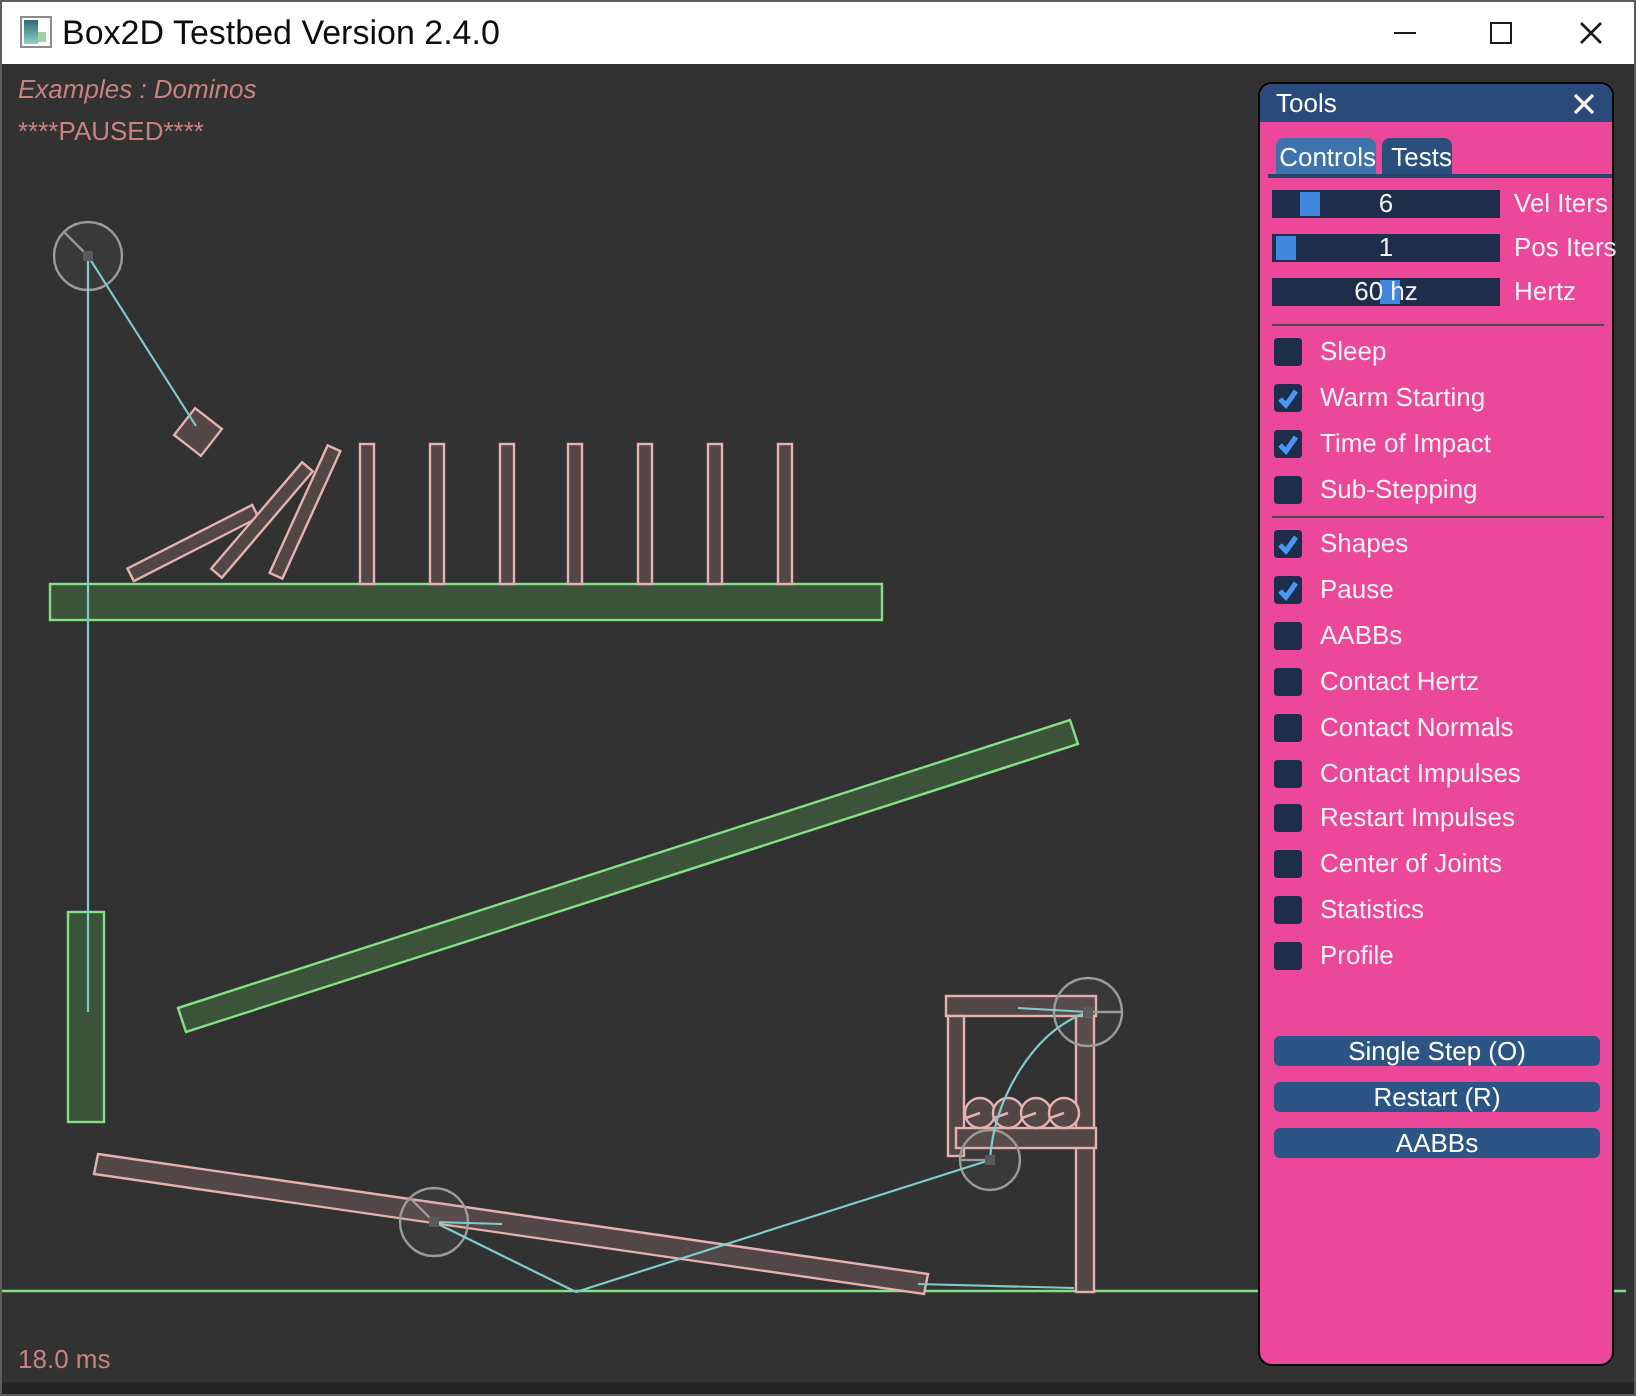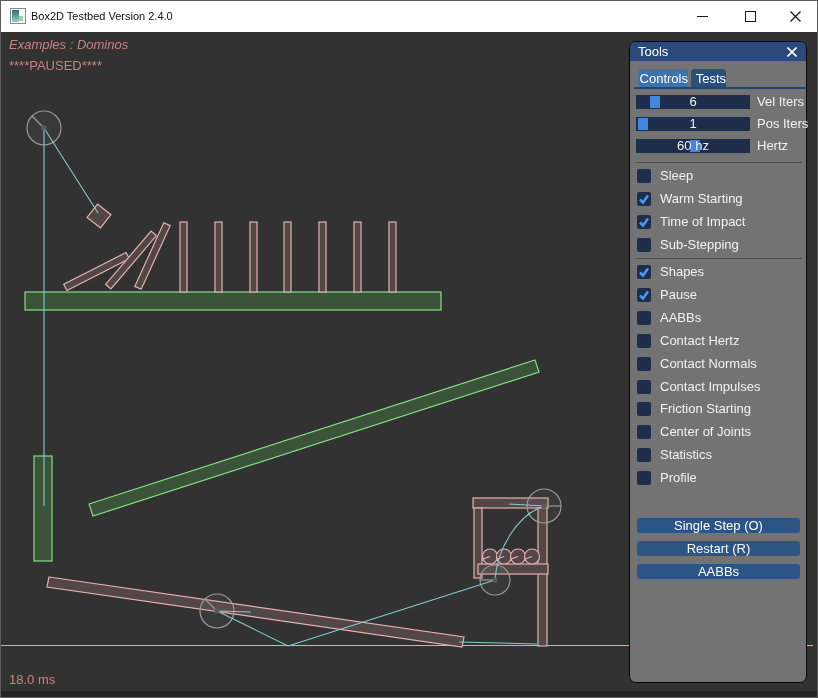--- a/index.html
+++ b/index.html
@@ -6,32 +6,32 @@
   .window{
     position:relative;width:818px;height:698px;box-sizing:border-box;
     background:#323232;border:1px solid #5c5c5c;overflow:hidden;
     font-family:"Liberation Sans",sans-serif;
   }
   
   .titlebar{position:absolute;left:0;top:0;width:100%;height:31px;background:#ffffff;z-index:4;}
   .app-icon{position:absolute;left:9px;top:7px;width:16px;height:16px;background:#fdfdfd;border:1px solid #8a8a8a;box-sizing:border-box;}
   .app-icon .teal{position:absolute;left:1px;top:1px;width:7px;height:12px;background:linear-gradient(#2e6b74,#8fd0c8);}
   .app-icon .grn{position:absolute;right:2px;bottom:2px;width:4px;height:5px;background:#9fd4a0;}
-  .win-title{position:absolute;left:30px;top:0;line-height:31px;font-size:11px;color:#0d0d0d;white-space:nowrap;}
+  .win-title{position:absolute;left:30px;top:0;line-height:31px;font-size:17px;color:#0d0d0d;white-space:nowrap;}
   .win-btn{position:absolute;top:0;width:46px;height:31px;display:flex;align-items:center;justify-content:center;}
   .win-btn.min{left:678px;} .win-btn.max{left:726px;} .win-btn.close{left:771px;}
   .glyph-min{width:11px;height:0;border-top:1.4px solid #1a1a1a;}
   .glyph-max{width:9px;height:9px;border:1.2px solid #1a1a1a;}
   
   .scene-svg{position:absolute;left:0;top:0;z-index:1;}
   .hud{position:absolute;left:8px;color:#c98282;font-size:13px;z-index:2;white-space:pre;}
   .hud.caption{top:36px;font-style:italic;} .hud.paused{top:57px;} .hud.ms{top:671px;}
   .bottom-edge{position:absolute;left:0;top:690px;width:100%;height:8px;background:#242424;z-index:3;}
   
-  .tools-panel{position:absolute;left:628px;top:40px;width:178px;height:642px;background:#737373;
+  .tools-panel{position:absolute;left:628px;top:40px;width:178px;height:642px;background:#ec4899;
     border-radius:7px;border:1px solid #060606;box-sizing:border-box;z-index:5;color:#f2f2f2;font-size:13px;}
   .tp-titlebar{position:absolute;left:0;top:0;width:100%;height:19px;background:#294a7a;border-radius:6px 6px 0 0;
     display:flex;align-items:center;justify-content:space-between;padding:0 8px;box-sizing:border-box;}
   .tp-title{font-size:13px;color:#ffffff;}
   .tp-close{width:12px;height:12px;display:flex;align-items:center;justify-content:center;}
   .tab{position:absolute;top:27px;height:18px;line-height:19px;border-radius:4px 4px 0 0;text-align:right;color:#fff;}
   .tab.active{left:8px;width:50px;background:#3d72ab;}
   .tab.inactive{left:61px;width:35px;background:#2b4f7d;}
   .tab-underline{position:absolute;left:4px;top:45px;width:172px;height:2px;background:#26456d;}
   .slider{position:absolute;left:6px;width:114px;height:14px;background:#1e2d4a;}
@@ -235,21 +235,21 @@
     <div class="chk" style="top:315px">
       <span class="chk-box"></span>
       <span class="chk-label">Contact Normals</span>
     </div>
     <div class="chk" style="top:338px">
       <span class="chk-box"></span>
       <span class="chk-label">Contact Impulses</span>
     </div>
     <div class="chk" style="top:360px">
       <span class="chk-box"></span>
-      <span class="chk-label">Friction Starting</span>
+      <span class="chk-label">Restart Impulses</span>
     </div>
     <div class="chk" style="top:383px">
       <span class="chk-box"></span>
       <span class="chk-label">Center of Joints</span>
     </div>
     <div class="chk" style="top:406px">
       <span class="chk-box"></span>
       <span class="chk-label">Statistics</span>
     </div>
     <div class="chk" style="top:429px">

